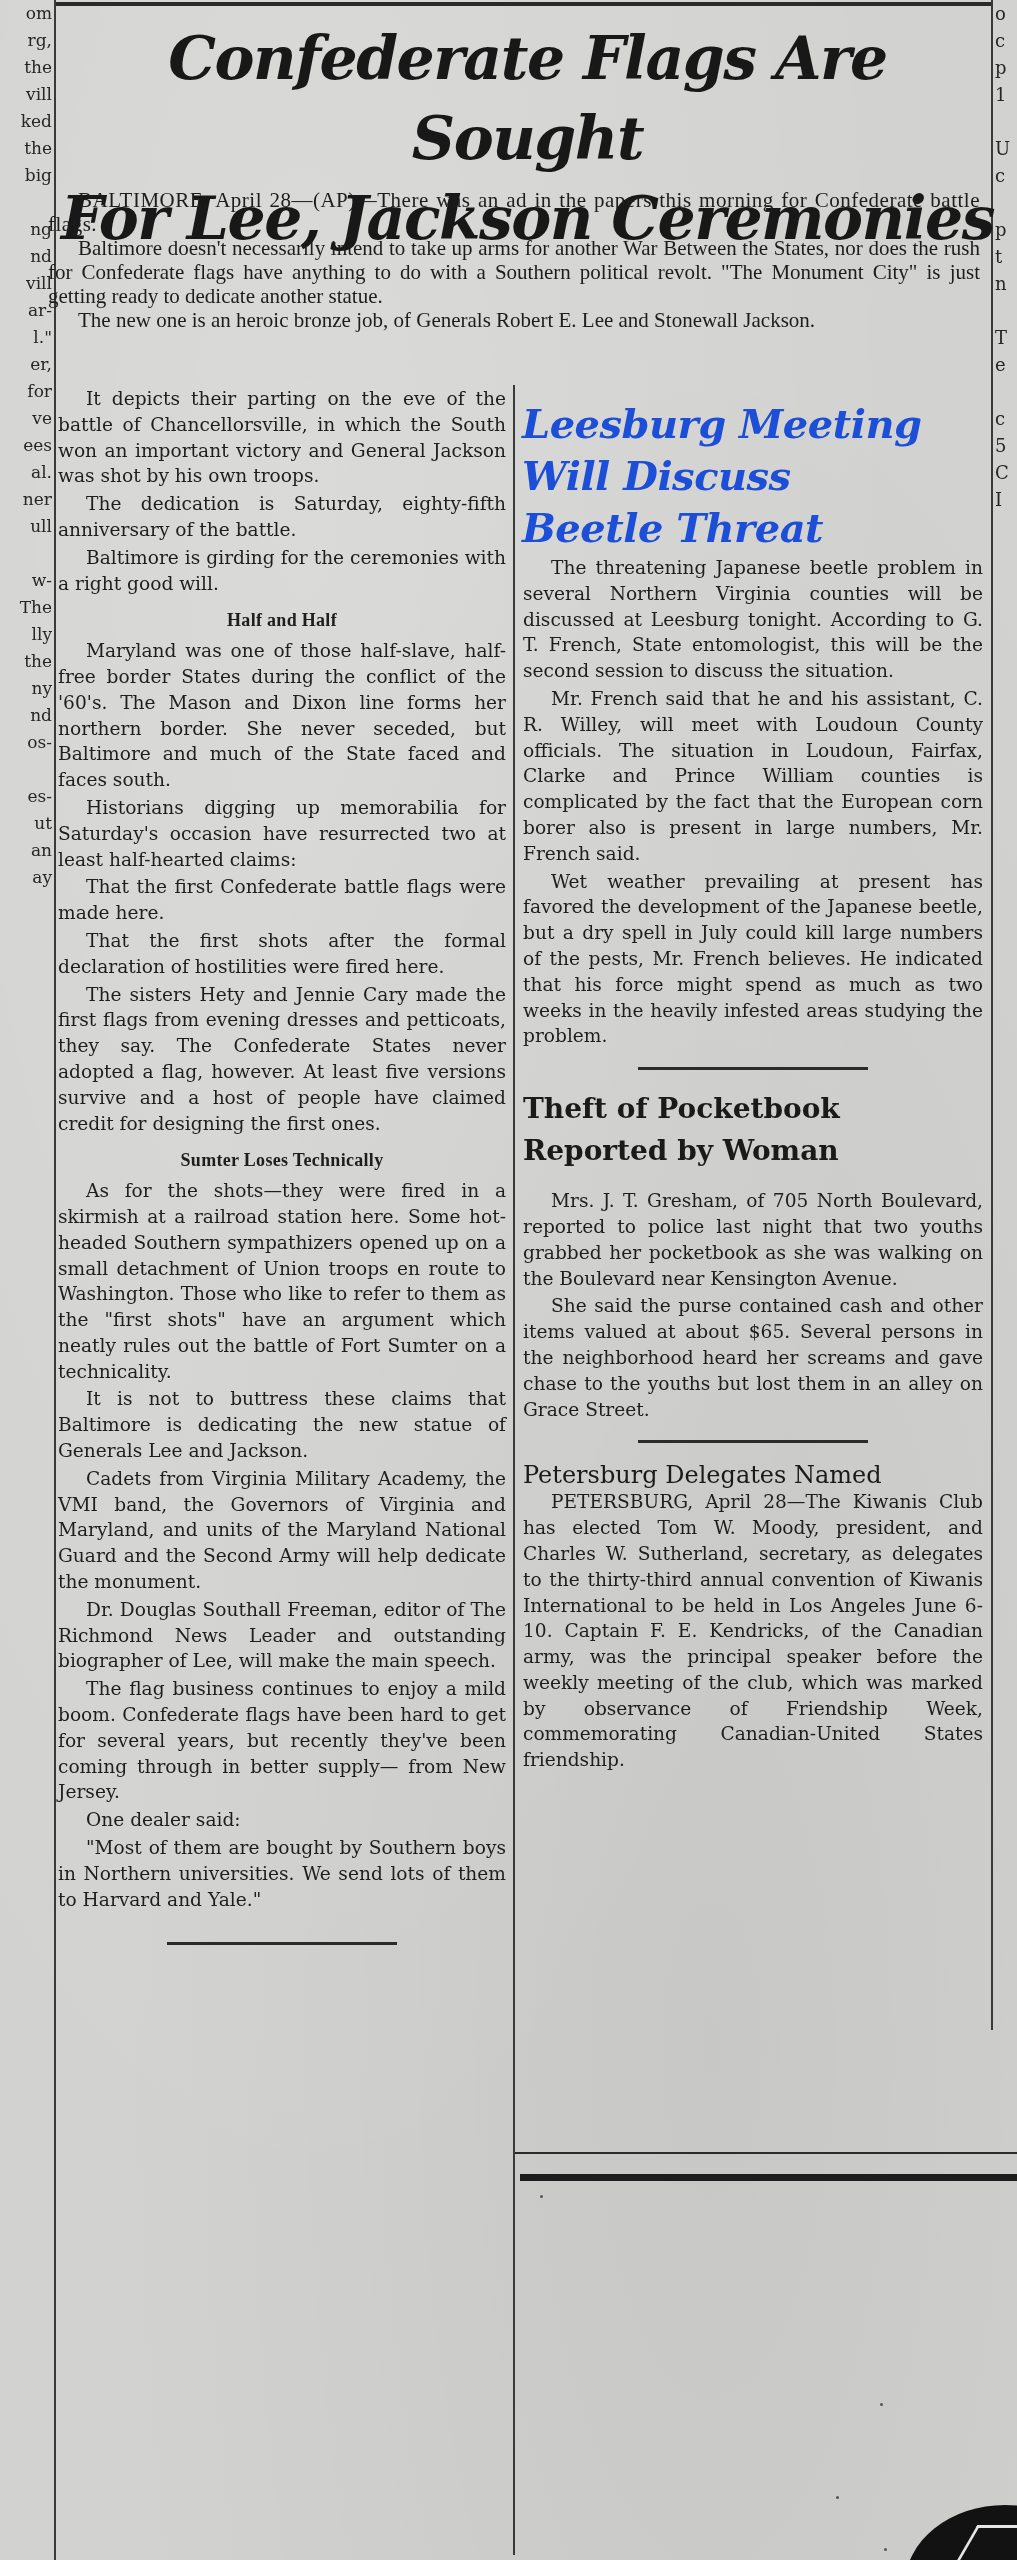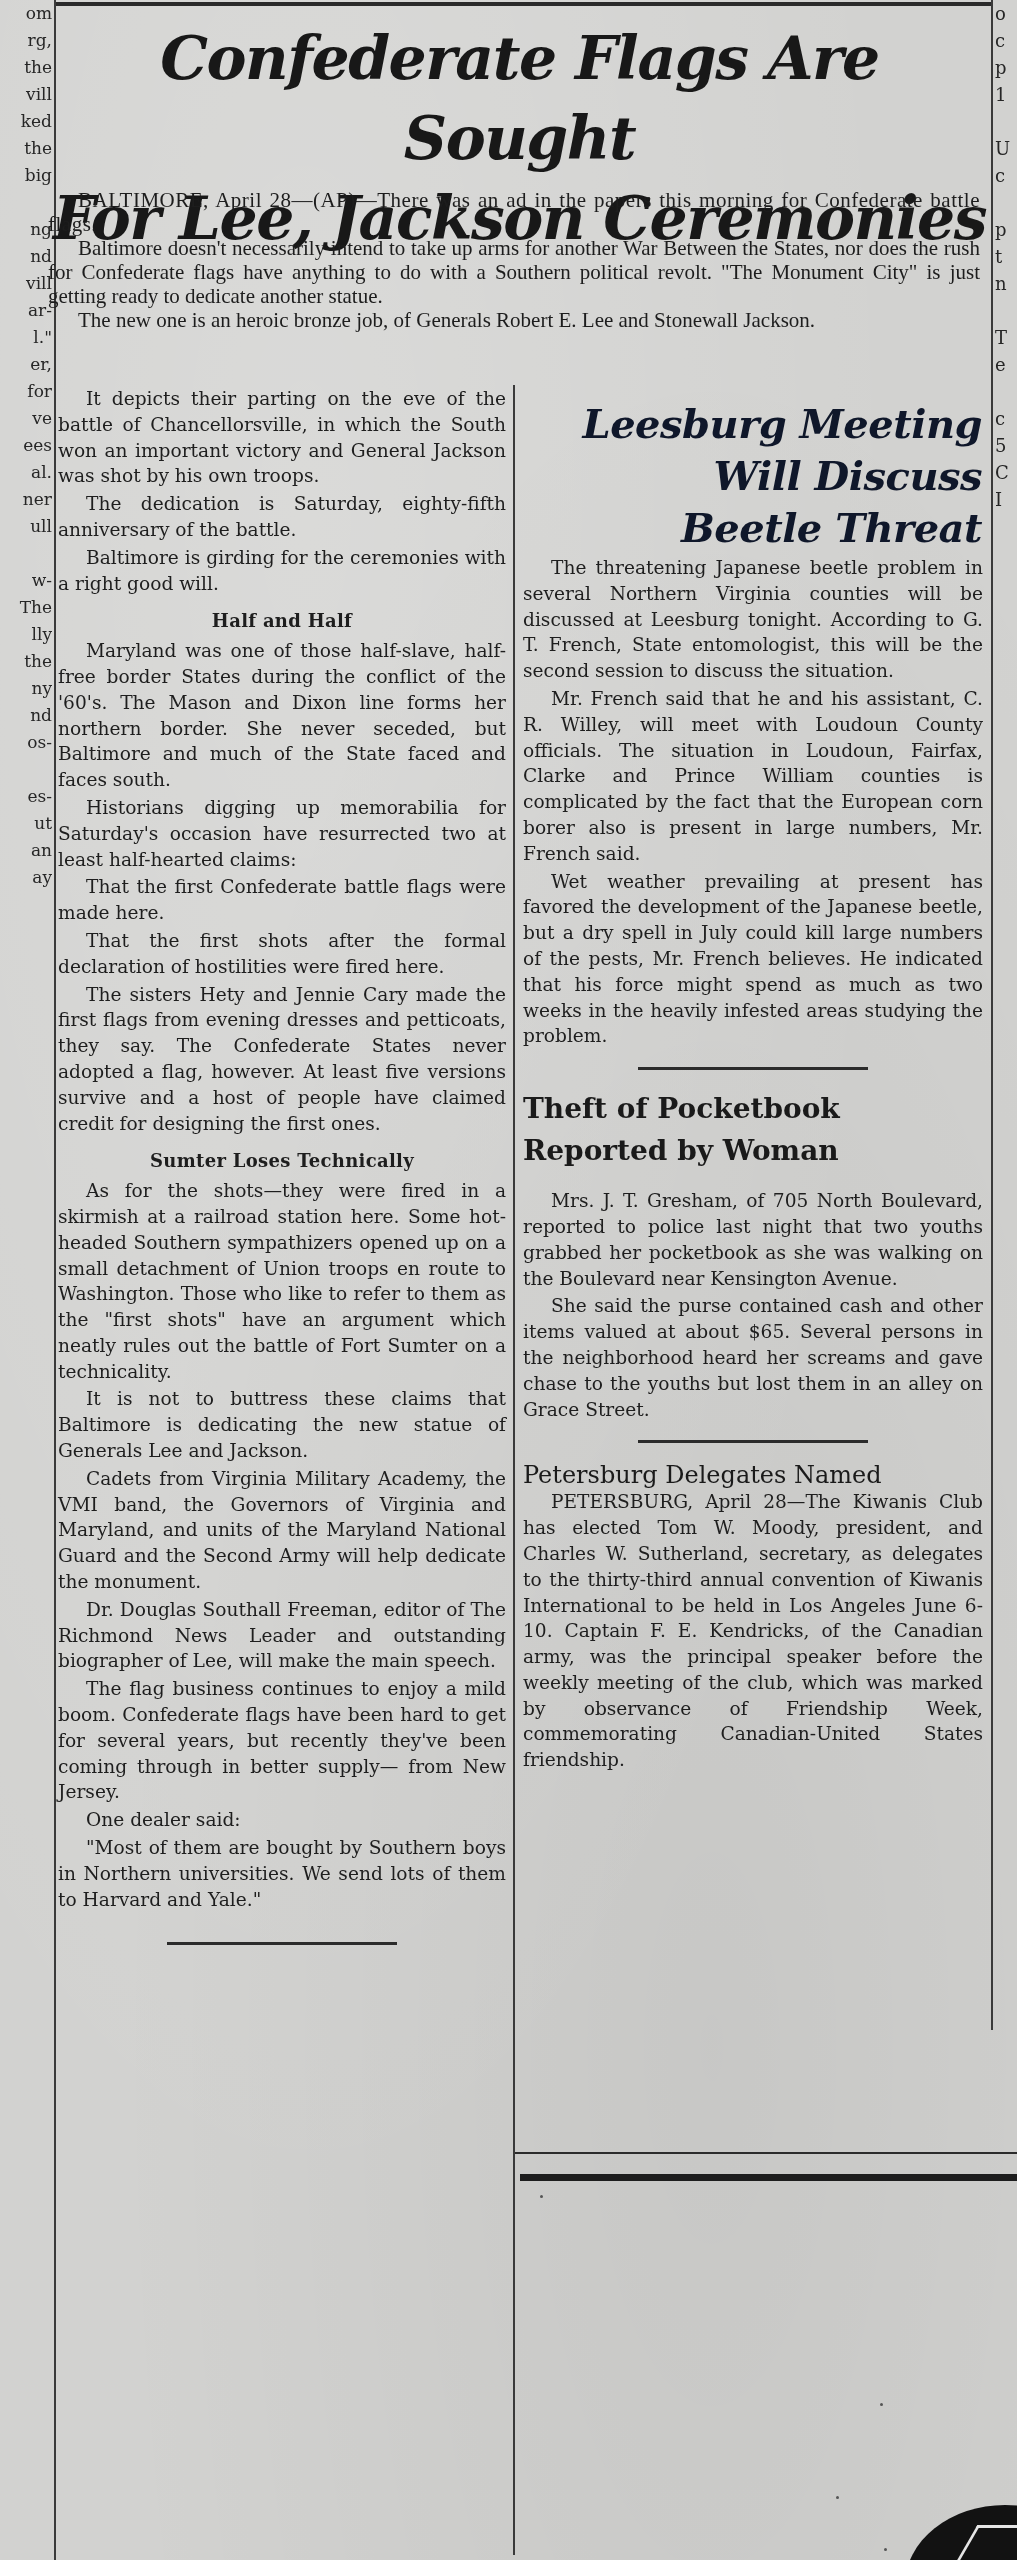--- a/index.html
+++ b/index.html
@@ -28,21 +28,21 @@
   .rule-left { position: absolute; left: 54px; top: 0; width: 2px; height: 2560px; background: #3a3a3a; }
   .edge-right {
     position: absolute; left: 995px; top: 0; width: 22px; height: 2560px; overflow: hidden;
     font-size: 18px; line-height: 27px; color: #262626;
   }
   .rule-right { position: absolute; left: 991px; top: 0; width: 2px; height: 2030px; background: #3a3a3a; }
   .top-rule { position: absolute; left: 56px; top: 2px; width: 935px; height: 4px; background: #2a2a2a; }
 
   
   .headline {
-    position: absolute; left: 52px; top: 18px; width: 935px;
+    position: absolute; left: 60px; top: 18px; width: 935px;
     font-family: "DejaVu Serif", serif; font-style: italic; font-weight: bold;
     font-size: 60px; line-height: 80px; letter-spacing: -1.5px;
     color: #181818; text-align: center;
   }
   .lede {
     position: absolute; left: 48px; top: 188px; width: 932px;
     font-family: "Liberation Serif", serif; font-size: 21px; line-height: 24px;
     text-align: justify; color: #1d1d1d;
   }
   .lede p { margin: 0; text-indent: 30px; }
@@ -54,25 +54,26 @@
     text-align: justify; color: #1e1e1e;
     hyphens: manual;
   }
   .col p { margin: 0 0 2px 0; text-indent: 28px; }
   .col1 { left: 58px; top: 386px; width: 448px; }
   .col2 { left: 523px; top: 555px; width: 460px; }
   .col-divider { position: absolute; left: 513px; top: 385px; width: 2px; height: 2170px; background: #3a3a3a; }
   .sub {
     text-align: center; font-weight: bold; font-size: 18px; margin: 12px 0 4px 0;
     letter-spacing: 0.3px;
+    font-family: Liberation Serif, serif;
   }
   .h2-italic {
     position: absolute; left: 522px; top: 398px; width: 460px;
     font-family: "DejaVu Serif", serif; font-style: italic; font-weight: bold;
-    font-size: 40px; line-height: 52px; color: #0f172a; letter-spacing: -0.5px; text-align: right;
+    font-size: 40px; line-height: 52px; color: #1d4ed8; letter-spacing: -0.5px;
   }
   .h2-bold {
     font-family: "DejaVu Serif", serif; font-weight: bold;
     font-size: 28px; line-height: 42px; color: #1a1a1a; margin: 0;
   }
   .h3-bold {
     font-family: "DejaVu Serif", serif; font-weight: normal;
     font-size: 24px; line-height: 28px; color: #1a1a1a; margin: 0;
   }
   .short-rule { height: 3px; background: #2b2b2b; margin: 18px auto 18px; width: 230px; }

